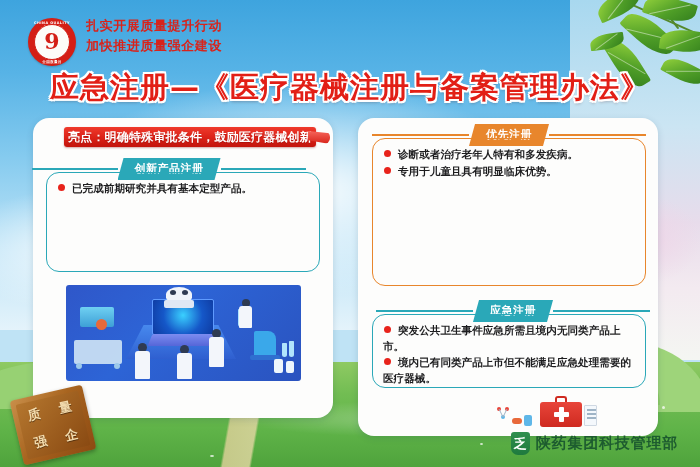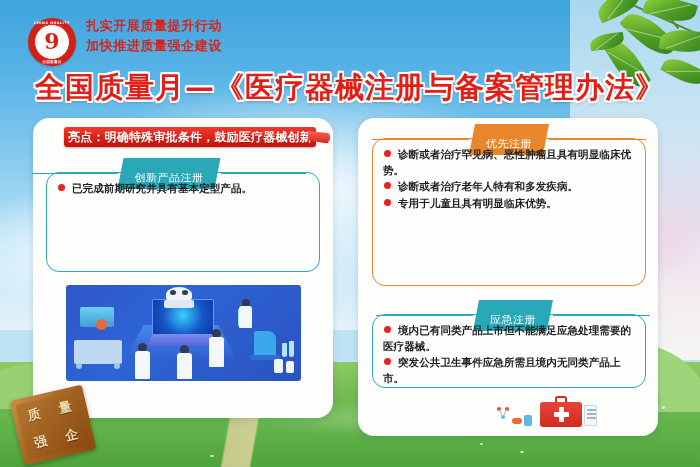--- a/index.html
+++ b/index.html
@@ -93,21 +93,21 @@
     width:22px; height:13px;
     background:linear-gradient(#f5655a,#d8241a);
     clip-path:polygon(0 0,100% 18%,100% 100%,0 72%);
     border-radius:0 6px 6px 0;
   }
 
   
   .sec-head { position:absolute; display:flex; align-items:center; justify-content:center; }
   .sec-head .rule { flex:1; height:1.5px; }
   .sec-head .chip {
-    padding:12px 17px 4px; color:#fff; font-size:11px; font-weight:normal;
+    padding:3px 17px 4px; color:#fff; font-size:11px; font-weight:bold;
     letter-spacing:.5px; white-space:nowrap;
     clip-path:polygon(6px 0,100% 0,calc(100% - 6px) 100%,0 100%);
   }
   .teal .chip{ background:#2aa8b8; }  .teal .rule{ background:#2aa8b8; }
   .orange .chip{ background:#e8862c; } .orange .rule{ background:#e8862c; }
 
   
   .bbox { position:absolute; border:1.3px solid #2aa8b8; border-radius:13px; }
   .bbox.or { border-color:#e8862c; }
   .blist { position:absolute; left:10px; right:9px; top:8px; }
@@ -292,21 +292,21 @@
     <div class="arc-b">全国质量月</div>
     <div class="inner"></div>
     <div class="nine">9</div>
   </div>
 
   <div id="slogan">
     <div>扎实开展质量提升行动</div>
     <div>加快推进质量强企建设</div>
   </div>
 
-  <div id="maintitle">全国质量月—《医疗器械注册与备案管理办法》</div>
+  <div id="maintitle">应急注册—《医疗器械注册与备案管理办法》</div>
 
   <div class="panel" id="panel-left"></div>
 
   <div id="ribbon">
     <div class="rtext">亮点：明确特殊审批条件，鼓励医疗器械创新</div>
   </div>
 
   <div class="sec-head teal" style="left:32px;top:158px;width:274px;">
     <div class="rule"></div>
     <div class="chip">创新产品注册</div>
@@ -355,36 +355,35 @@
   <div class="panel" id="panel-right"></div>
 
   <div class="sec-head orange" style="left:372px;top:124px;width:274px;">
     <div class="rule"></div>
     <div class="chip">优先注册</div>
     <div class="rule"></div>
   </div>
 
   <div class="bbox or" style="left:372px;top:138px;width:274px;height:148px;">
     <div class="blist">
-      <div class="bitem"><span class="dot"></span><span class="txt">诊断或者治疗罕见病、恶性肿瘤且具有明显临床优势。</span></div>
       <div class="bitem"><span class="dot"></span><span class="txt">诊断或者治疗老年人特有和多发疾病。</span></div>
       <div class="bitem"><span class="dot"></span><span class="txt">专用于儿童且具有明显临床优势。</span></div>
     </div>
   </div>
 
   <div class="sec-head teal" style="left:376px;top:300px;width:274px;">
     <div class="rule"></div>
     <div class="chip">应急注册</div>
     <div class="rule"></div>
   </div>
 
   <div class="bbox" style="left:372px;top:314px;width:274px;height:74px;">
     <div class="blist">
+      <div class="bitem"><span class="dot"></span><span class="txt">突发公共卫生事件应急所需且境内无同类产品上市。</span></div>
       <div class="bitem"><span class="dot"></span><span class="txt">境内已有同类产品上市但不能满足应急处理需要的医疗器械。</span></div>
-      <div class="bitem"><span class="dot"></span><span class="txt">突发公共卫生事件应急所需且境内无同类产品上市。</span></div>
     </div>
   </div>
 
   <div id="kit">
     <div class="dna">
       <svg viewBox="0 0 14 14" width="14" height="14" aria-hidden="true">
         <circle cx="3" cy="3" r="2" fill="#e8453a"></circle>
         <circle cx="11" cy="3" r="2" fill="#e8453a"></circle>
         <circle cx="7" cy="11" r="2" fill="#5fb7e8"></circle>
         <path d="M3 3 L7 11 L11 3" stroke="#9fb4c6" stroke-width="1" fill="none"></path>
@@ -404,14 +403,18 @@
   <div id="seal">
     <div class="blk"></div>
     <div class="face">
       <span>质</span>
       <span>量</span>
       <span>强</span>
       <span>企</span>
     </div>
   </div>
 
+  <div id="footer">
+    <div class="flogo"></div>
+    <div class="ftext">陕药集团科技管理部</div>
+  </div>
 
 </div>
 
 </body></html>

